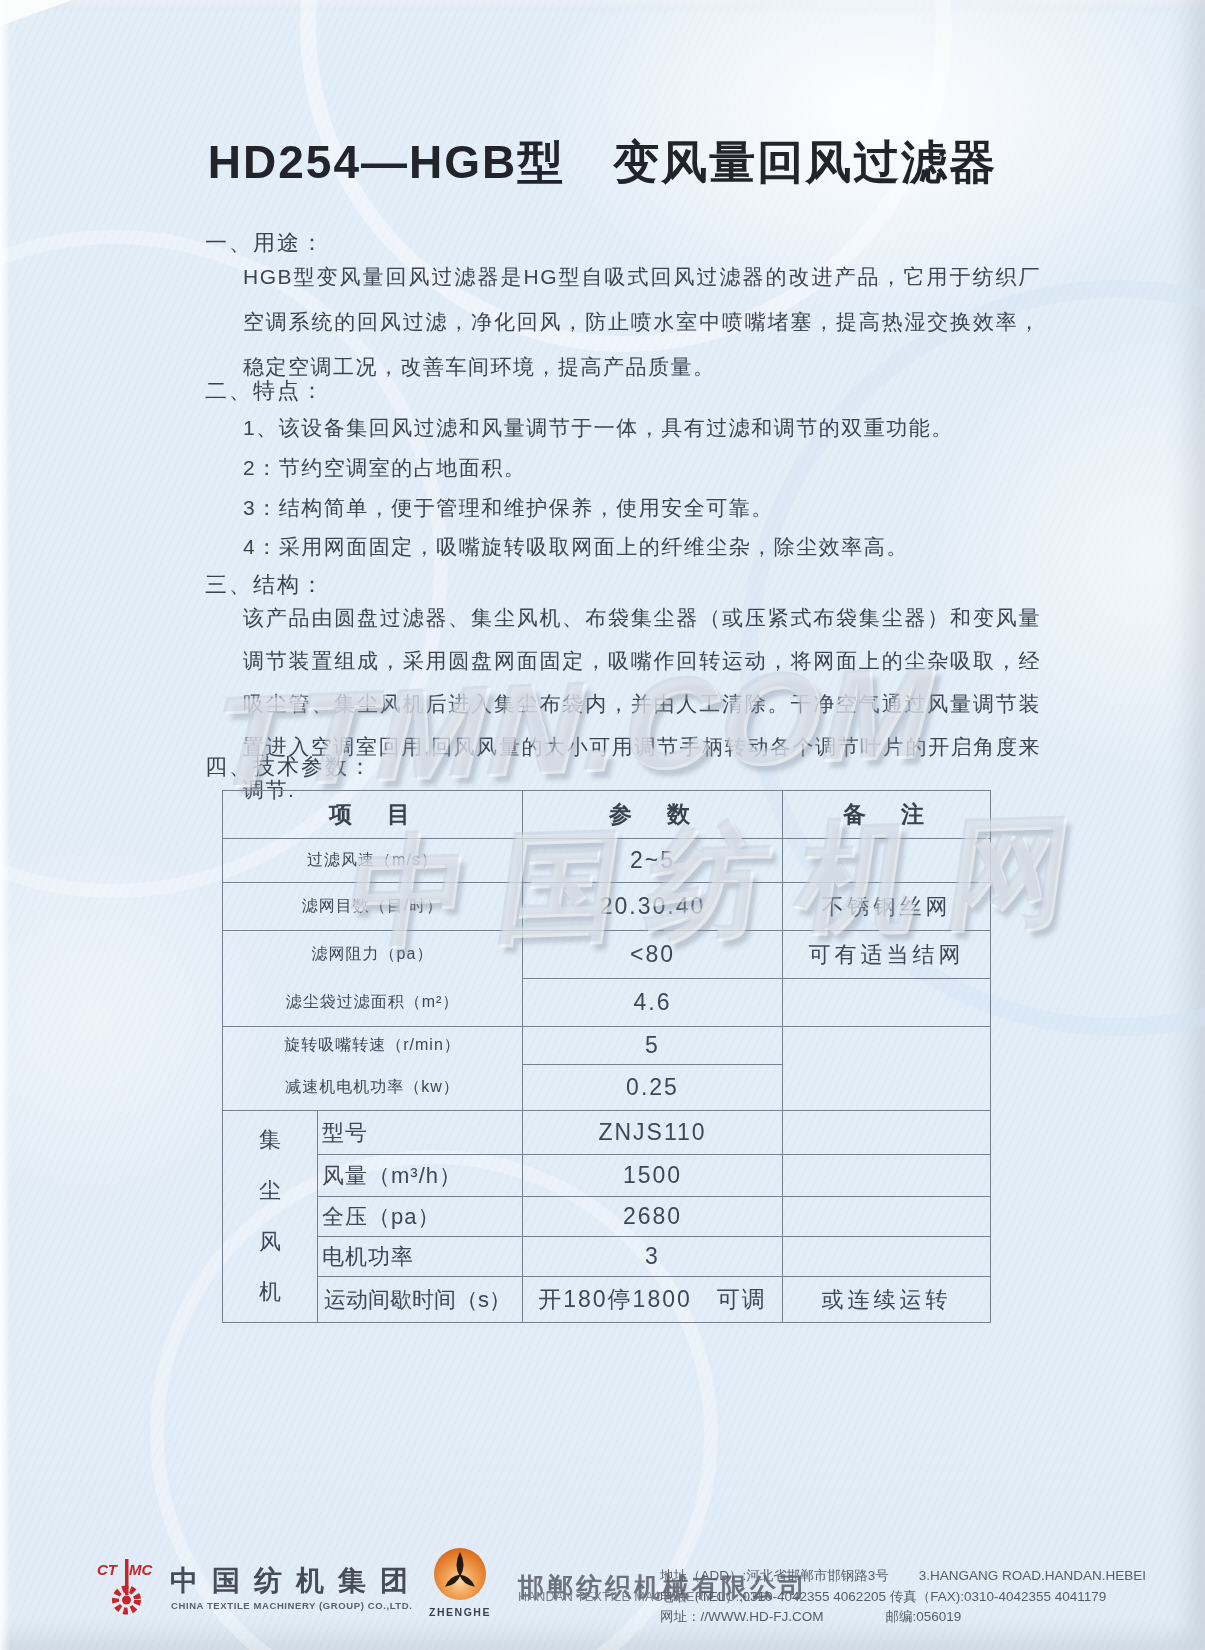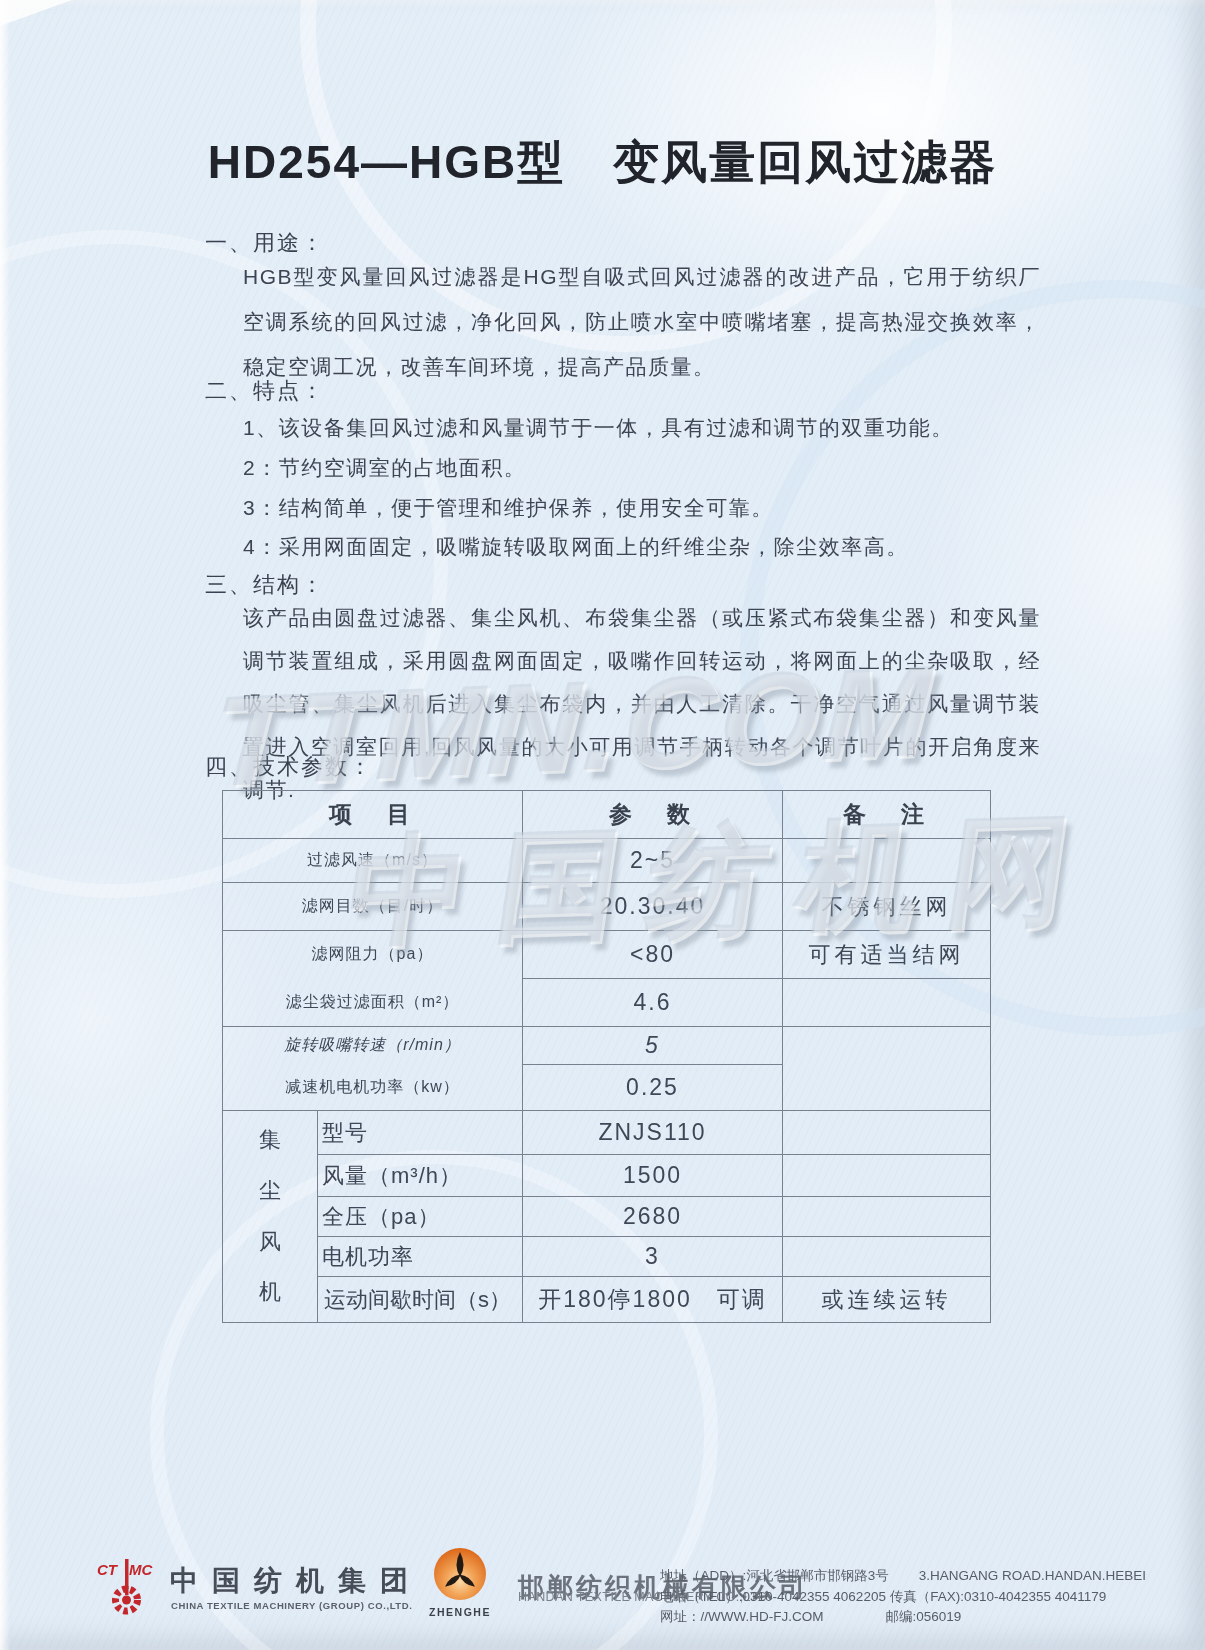--- a/index.html
+++ b/index.html
@@ -45,21 +45,21 @@
   table.spec th{font-size:23px;font-weight:bold;letter-spacing:6px;text-align:center;color:#39414f;}
   td.item{font-size:16px;text-align:center;letter-spacing:1px;}
   td.gitem{font-size:22px;text-align:left;padding-left:14px;letter-spacing:1px;}
   td.param{font-size:23px;text-align:center;letter-spacing:2px;font-family:"Liberation Sans",sans-serif;}
   td.remark{font-size:22px;text-align:center;letter-spacing:4px;}
   td.gcell{vertical-align:middle;}
   .vtext{display:block;width:26px;margin:0 auto;font-size:22px;line-height:2.3;
          word-break:break-all;text-align:center;letter-spacing:0;}
   .hb{border-bottom-style:hidden !important;}
   tr.h48{height:48px;} tr.h46{height:46px;} tr.h44{height:44px;}
-  tr.h42{height:42px;} tr.h40{height:40px;} tr.h38{height:38px;font-style:italic;}
+  tr.h42{height:42px;} tr.h40{height:40px;} tr.h38{height:38px;}
 
   .footer{position:absolute;left:0;top:1540px;width:100%;height:110px;z-index:2;}
   .ctmc-icon{position:absolute;left:96px;top:18px;}
   .ctmc-cn{position:absolute;left:170px;top:22px;font-size:28px;font-weight:bold;
            letter-spacing:14px;color:#474d57;white-space:nowrap;}
   .ctmc-en{position:absolute;left:171px;top:60px;font-size:9.5px;font-weight:bold;
            letter-spacing:0.6px;color:#596069;white-space:nowrap;}
   .zh-icon{position:absolute;left:430px;top:5px;}
   .zh-label{position:absolute;left:420px;top:66px;width:80px;text-align:center;
             font-size:10.5px;font-weight:bold;letter-spacing:1.5px;color:#3b3f47;}

